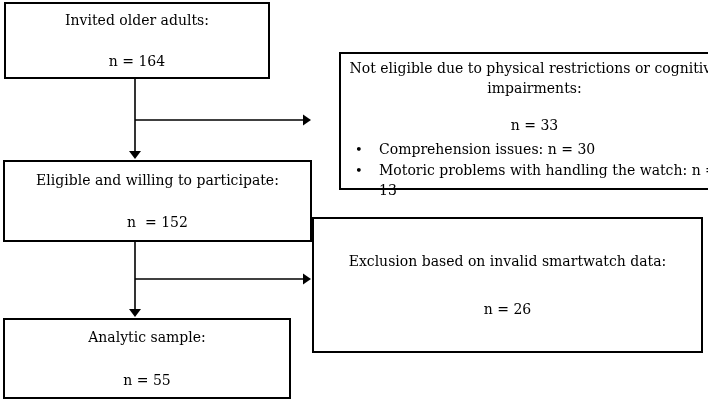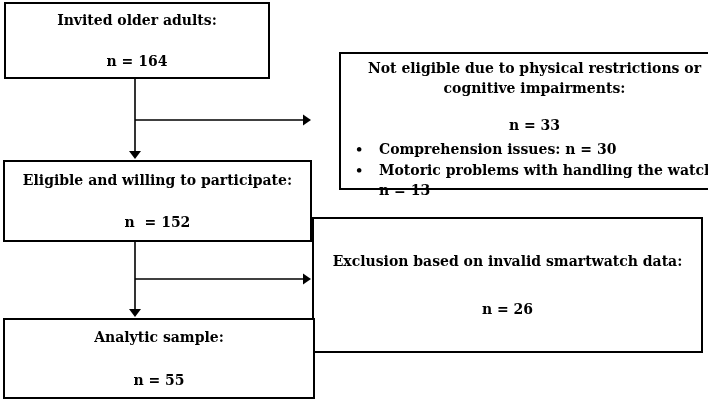--- a/index.html
+++ b/index.html
@@ -22,31 +22,30 @@
     border: 2px solid #000000;
     background: #ffffff;
     display: flex;
     flex-direction: column;
     justify-content: center;
     align-items: center;
     text-align: center;
     font-size: 14px;
     line-height: 1.45;
     padding: 4px 2px;
-    font-weight: bold;
   }
   .box-label { display: block; }
   .box-n {
     display: block;
     white-space: pre-wrap;
   }
   
   .box-invited  { left: 4px;   top: 2px;   width: 266px; height: 77px;  gap: 20px; }
   .box-eligible { left: 3px;   top: 160px; width: 309px; height: 82px;  gap: 22px; }
-  .box-analytic { left: 3px;   top: 318px; width: 312px; height: 81px;  gap: 22px; }
+  .box-analytic { left: 3px;   top: 318px; width: 288px; height: 81px;  gap: 22px; }
   
   .box-noteligible { left: 312px; top: 52px;  width: 391px; height: 138px; justify-content: space-between; margin-left: 27px; }
   .box-noteligible .box-label { margin-bottom: 16px; }
   .box-noteligible .box-n { margin-bottom: 4px; }
   .box-exclusion  { left: 312px; top: 217px; width: 391px; height: 136px; gap: 28px; }
   .bullet-list {
     list-style: none;
     margin: 0;
     padding: 0 0 0 10px;
     width: 100%;

